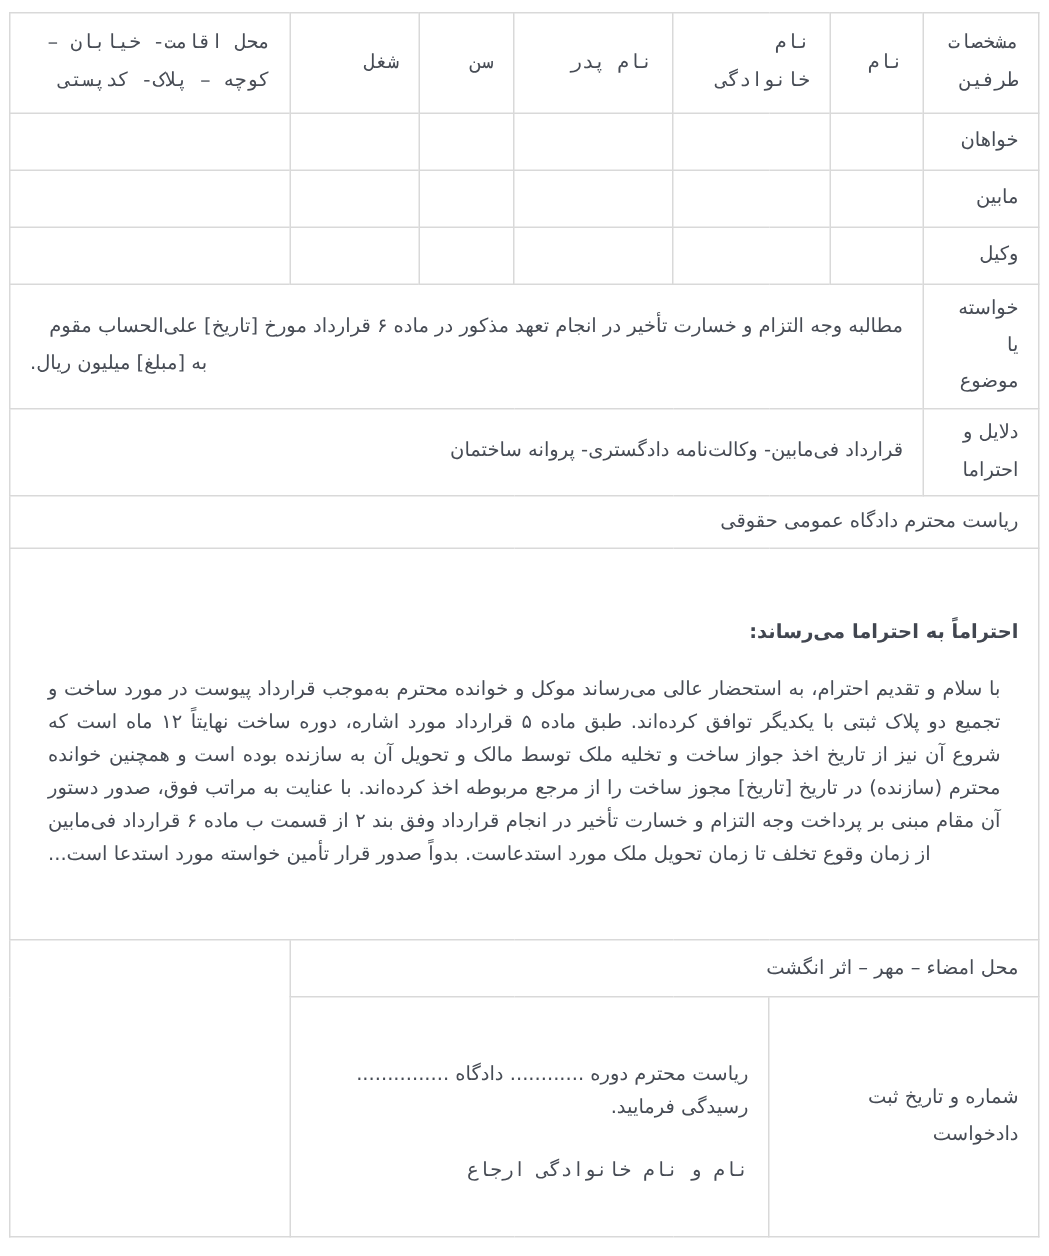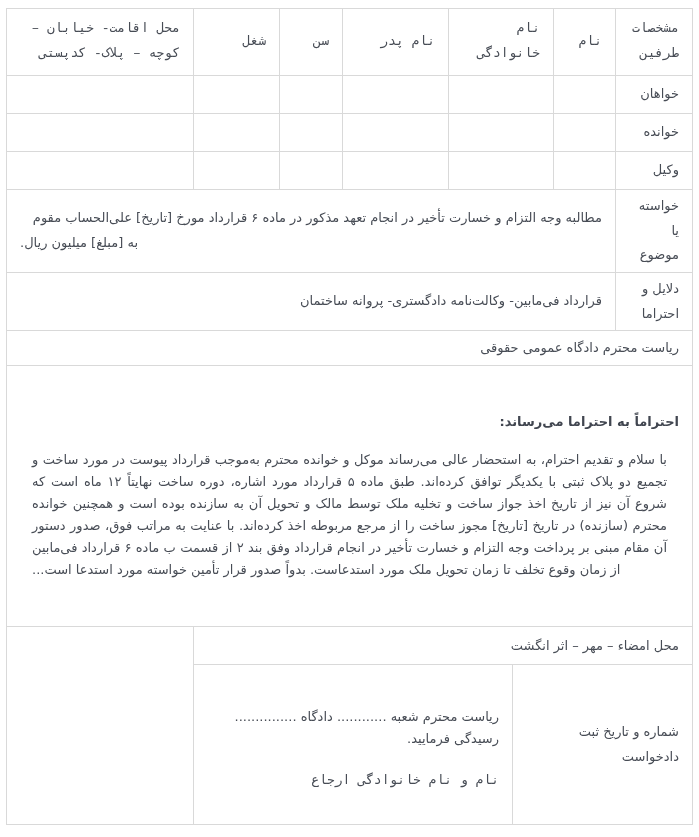--- a/index.html
+++ b/index.html
@@ -89,21 +89,21 @@
       <td>خواهان</td>
       <td></td>
       <td colspan="2"></td>
       <td></td>
       <td></td>
       <td></td>
       <td></td>
     </tr>
 
     <tr class="h-party">
-      <td>خوانده</td>
+      <td>مابین</td>
       <td></td>
       <td colspan="2"></td>
       <td></td>
       <td></td>
       <td></td>
       <td></td>
     </tr>
 
     <tr class="h-party">
       <td>وکیل</td>
@@ -141,20 +141,20 @@
     </tr>
 
     <tr class="h-sign">
       <td colspan="7">محل امضاء – مهر – اثر انگشت</td>
       <td rowspan="2"></td>
     </tr>
 
     <tr class="h-refer">
       <td colspan="3" class="reg-cell">شماره و تاریخ ثبت دادخواست</td>
       <td colspan="4" class="refer-cell">
-        <p>ریاست محترم شعبه ............ دادگاه ............... رسیدگی فرمایید.</p>
+        <p>ریاست محترم دوره ............ دادگاه ............... رسیدگی فرمایید.</p>
         <p class="refer-name">نام و نام خانوادگی ارجاع</p>
       </td>
     </tr>
 
   </tbody>
     </table>
 </div>
 
 </body></html>

